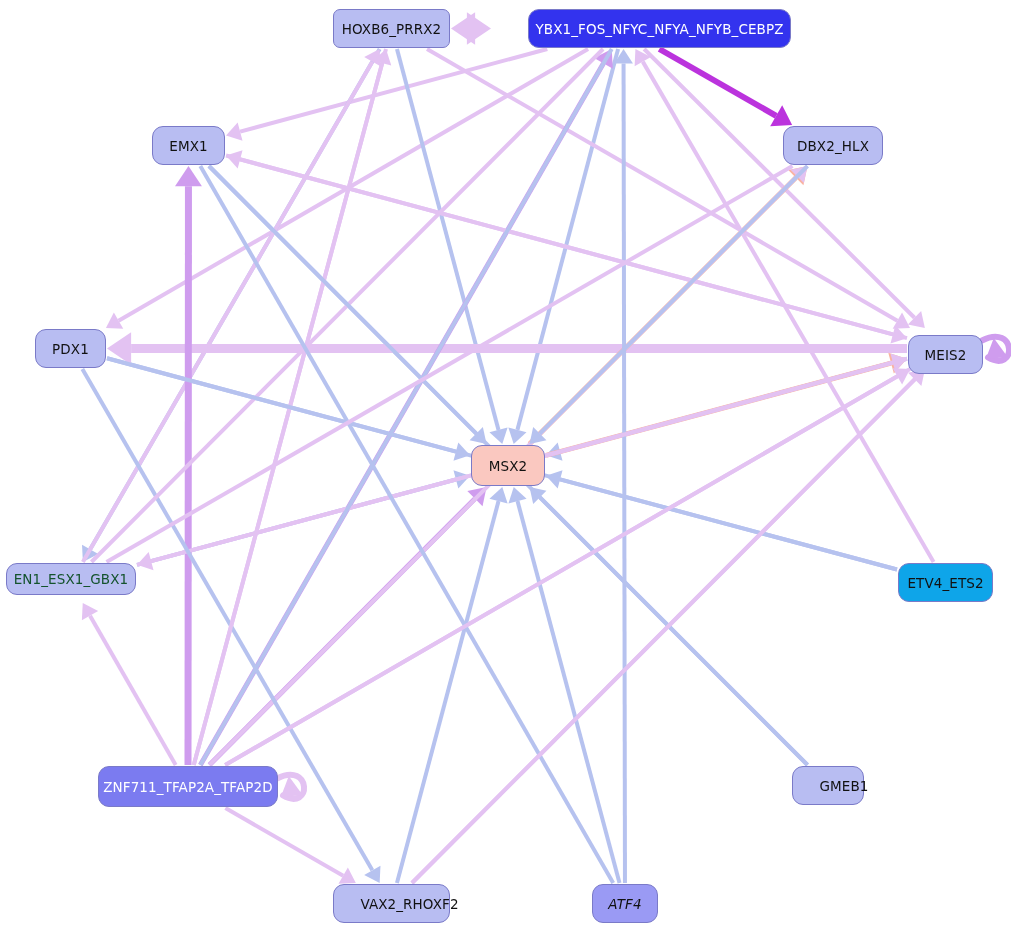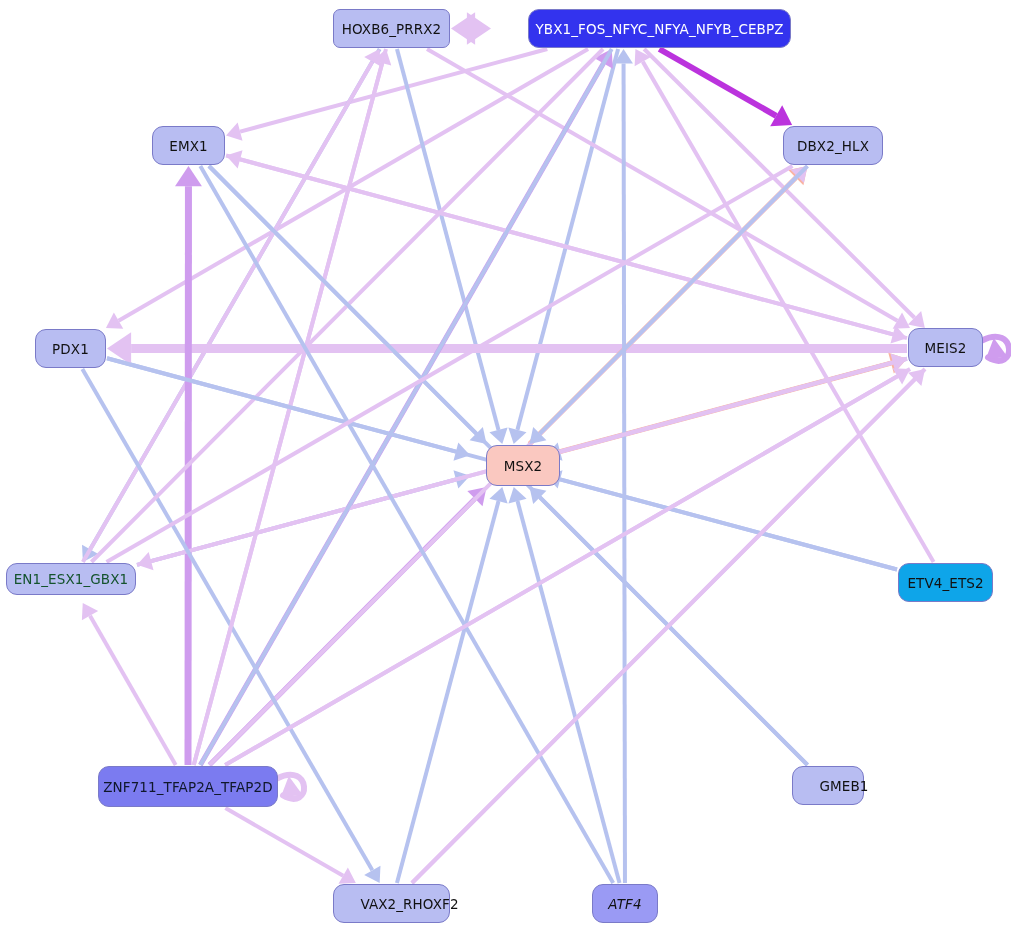--- a/index.html
+++ b/index.html
@@ -247,33 +247,33 @@
       </div>
       <div class="node" style="left: 152px; top: 126px; width: 73px; height: 39px; background: rgb(184, 189, 242); color: rgb(17, 17, 17); border-color: rgb(122, 122, 200);">
         <span class="node-label">EMX1</span>
       </div>
       <div class="node" style="left: 783px; top: 126px; width: 100px; height: 39px; background: rgb(184, 189, 242); color: rgb(17, 17, 17); border-color: rgb(122, 122, 200);">
         <span class="node-label">DBX2_HLX</span>
       </div>
       <div class="node" style="left: 35px; top: 329px; width: 71px; height: 39px; background: rgb(184, 189, 242); color: rgb(17, 17, 17); border-color: rgb(122, 122, 200);">
         <span class="node-label">PDX1</span>
       </div>
-      <div class="node" style="left: 908px; top: 328px; width: 75px; height: 39px; background: rgb(184, 189, 242); color: rgb(17, 17, 17); border-color: rgb(122, 122, 200);">
+      <div class="node" style="left: 908px; top: 335px; width: 75px; height: 39px; background: rgb(184, 189, 242); color: rgb(17, 17, 17); border-color: rgb(122, 122, 200);">
         <span class="node-label">MEIS2</span>
       </div>
-      <div class="node" style="left: 486px; top: 445px; width: 74px; height: 41px; background: rgb(250, 200, 192); color: rgb(17, 17, 17); border-color: rgb(122, 122, 200);">
+      <div class="node" style="left: 471px; top: 445px; width: 74px; height: 41px; background: rgb(250, 200, 192); color: rgb(17, 17, 17); border-color: rgb(122, 122, 200);">
         <span class="node-label">MSX2</span>
       </div>
       <div class="node" style="left: 6px; top: 563px; width: 130px; height: 32px; background: rgb(184, 189, 242); color: #14532d; border-color: rgb(122, 122, 200); justify-content: center;">
         <span class="node-label">EN1_ESX1_GBX1</span>
       </div>
       <div class="node" style="left: 898px; top: 563px; width: 95px; height: 39px; background: #0ea5e9; color: rgb(17, 17, 17); border-color: rgb(122, 122, 200);">
         <span class="node-label">ETV4_ETS2</span>
       </div>
-      <div class="node" style="left: 98px; top: 766px; width: 180px; height: 41px; background: rgb(123, 123, 240); color: #0f172a; border-color: rgb(122, 122, 200);">
+      <div class="node" style="left: 98px; top: 766px; width: 180px; height: 41px; background: rgb(123, 123, 240); color: #ffffff; border-color: rgb(122, 122, 200);">
         <span class="node-label">ZNF711_TFAP2A_TFAP2D</span>
       </div>
       <div class="node" style="left: 792px; top: 766px; width: 72px; height: 39px; background: rgb(184, 189, 242); color: rgb(17, 17, 17); border-color: rgb(122, 122, 200); padding-left: 32px;">
         <span class="node-label">GMEB1</span>
       </div>
       <div class="node" style="left: 333px; top: 884px; width: 117px; height: 39px; background: rgb(184, 189, 242); color: rgb(17, 17, 17); border-color: rgb(122, 122, 200); padding-left: 36px;">
         <span class="node-label">VAX2_RHOXF2</span>
       </div>
       <div class="node" style="left: 592px; top: 884px; width: 66px; height: 39px; background: rgb(154, 154, 244); color: rgb(17, 17, 17); border-color: rgb(122, 122, 200); font-style: italic;">
         <span class="node-label">ATF4</span>

